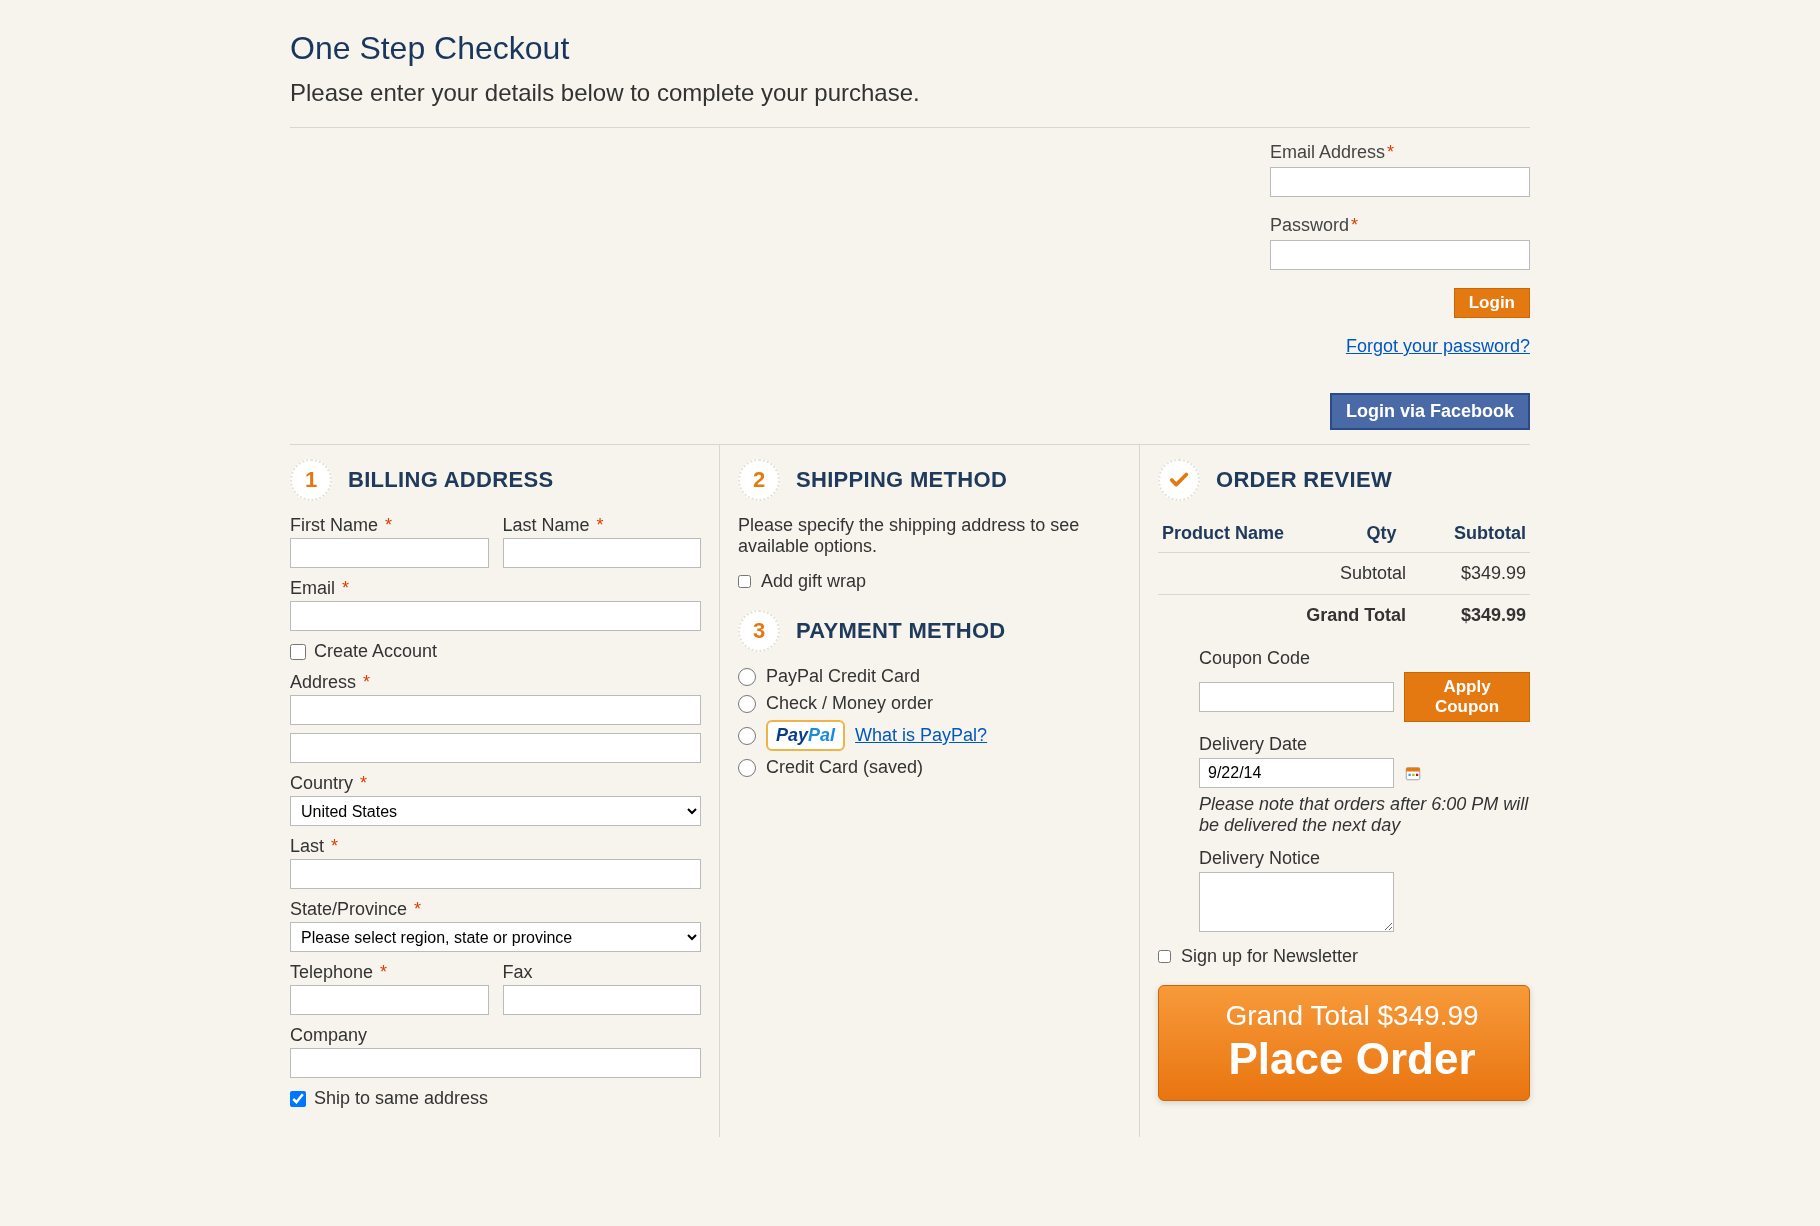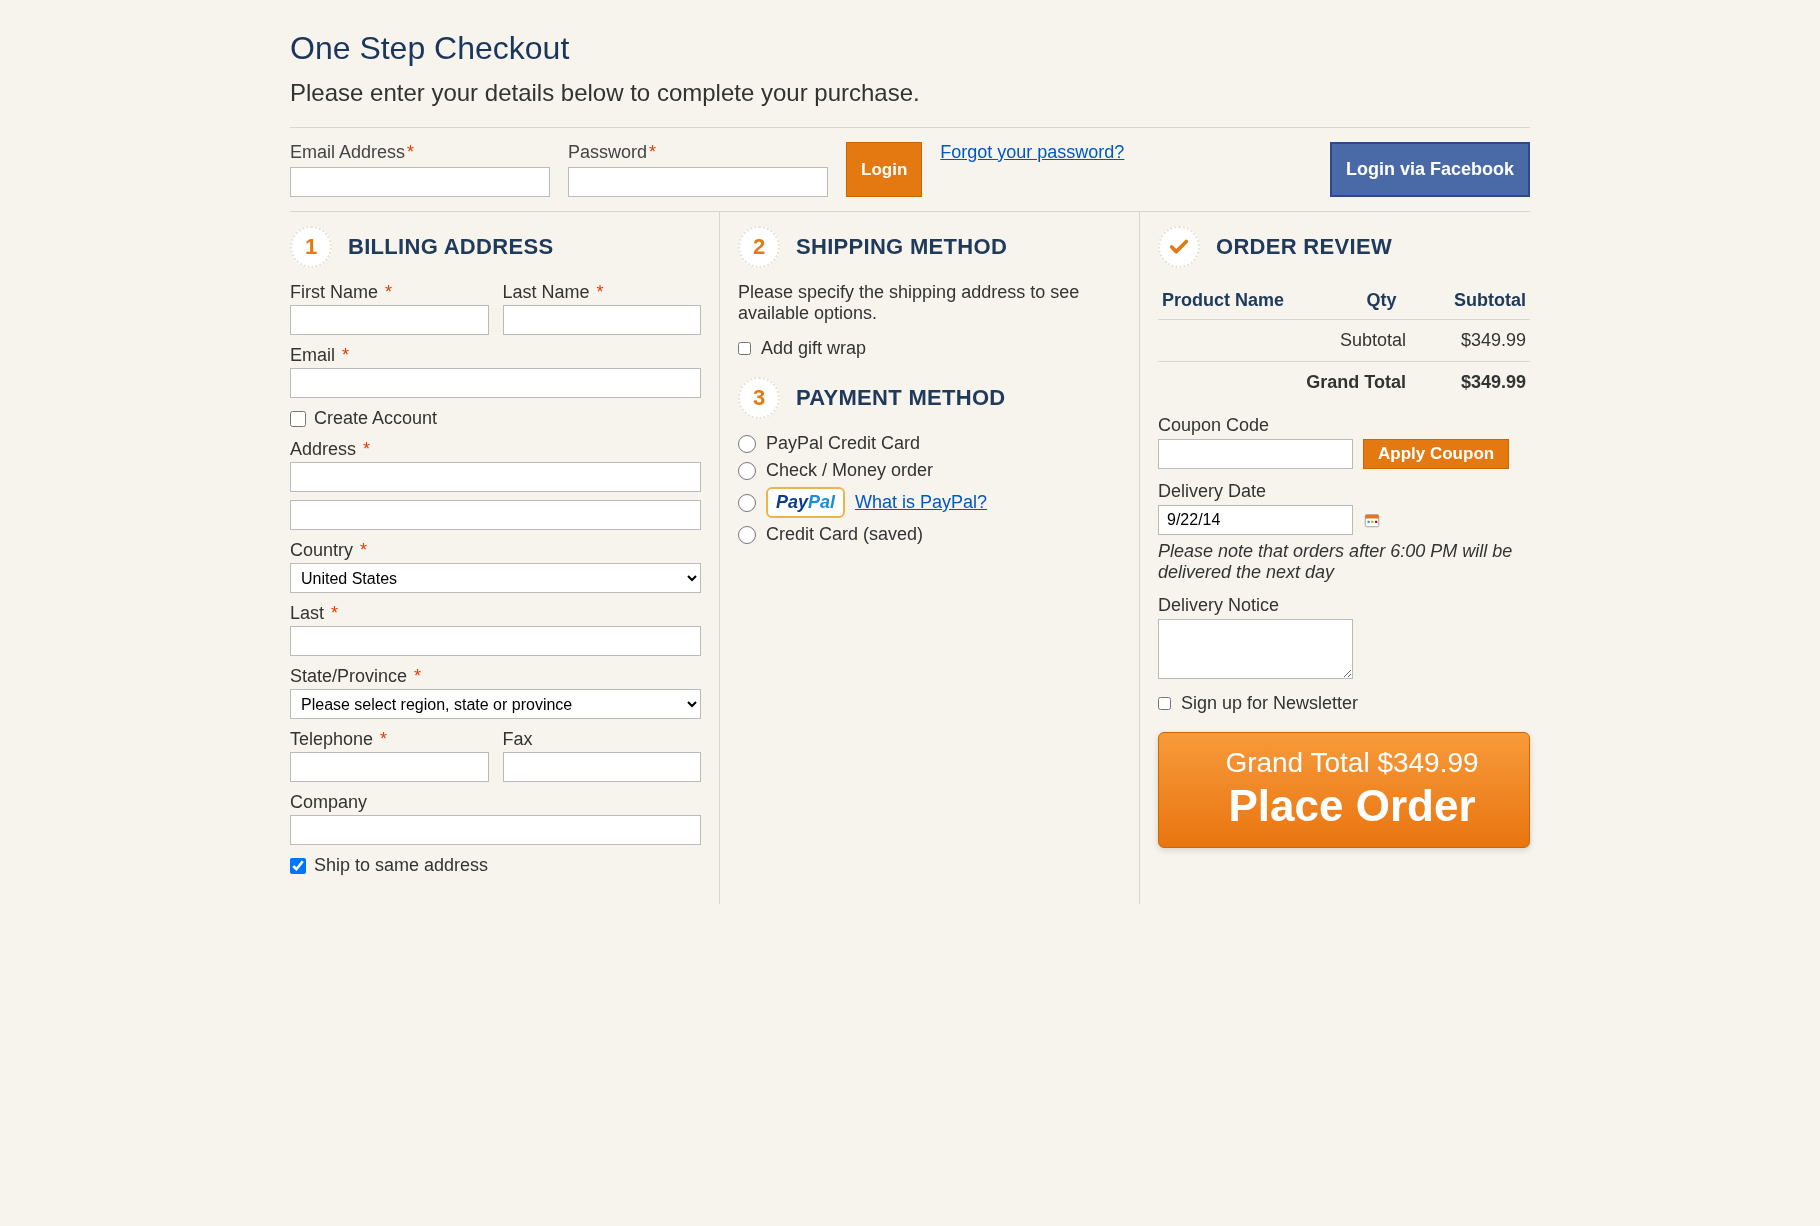--- a/index.html
+++ b/index.html
@@ -22,22 +22,24 @@
 }
 .subtitle {
   font-size: 24px;
   color: #333;
   margin-bottom: 20px;
 }
 .hr { border-top: 1px solid #d9d6cb; margin-bottom: 14px; }
 
 .login-row {
   display: flex;
+  align-items: flex-end;
   gap: 18px;
   margin-bottom: 14px;
+  flex-direction: column;
 }
 .login-row .field { display: flex; flex-direction: column; }
 .login-row label { font-size: 18px; color: #444; margin-bottom: 4px; }
 .req { color: #e03d00; margin-left: 2px; }
 .txt {
   border: 1px solid #bbb;
   background: #fff;
   height: 30px;
   padding: 3px 8px;
   font-size: 16px;
@@ -143,21 +145,21 @@
 .order-table th.tc, .order-table td.tc { text-align: center; }
 .order-table td { padding: 10px 4px; border-bottom: 1px solid #d9d6cb; }
 .order-table .grand td { font-weight: bold; border-bottom: none; }
 .prod-ico {
   display: inline-block;
   width: 20px; height: 20px;
   margin-right: 8px;
   vertical-align: middle;
 }
 
-.review-field { margin-top: 12px; }
+.review-field { margin-top: 12px; margin-left: 41px; }
 .review-field label { font-size: 18px; display: block; margin-bottom: 3px; }
 .review-field .txt { width: 195px; }
 .coupon-row { display: flex; gap: 10px; align-items: center; }
 .cal-ico { display: inline-flex; width: 18px; height: 18px; margin-left: 10px; }
 .italic-note { font-style: italic; font-size: 18px; color: #333; margin-top: 6px; }
 textarea.txt { min-height: 60px; width: 100%; font-family: inherit; resize: both; }
 
 .place-btn {
   display: block;
   width: 100%;

